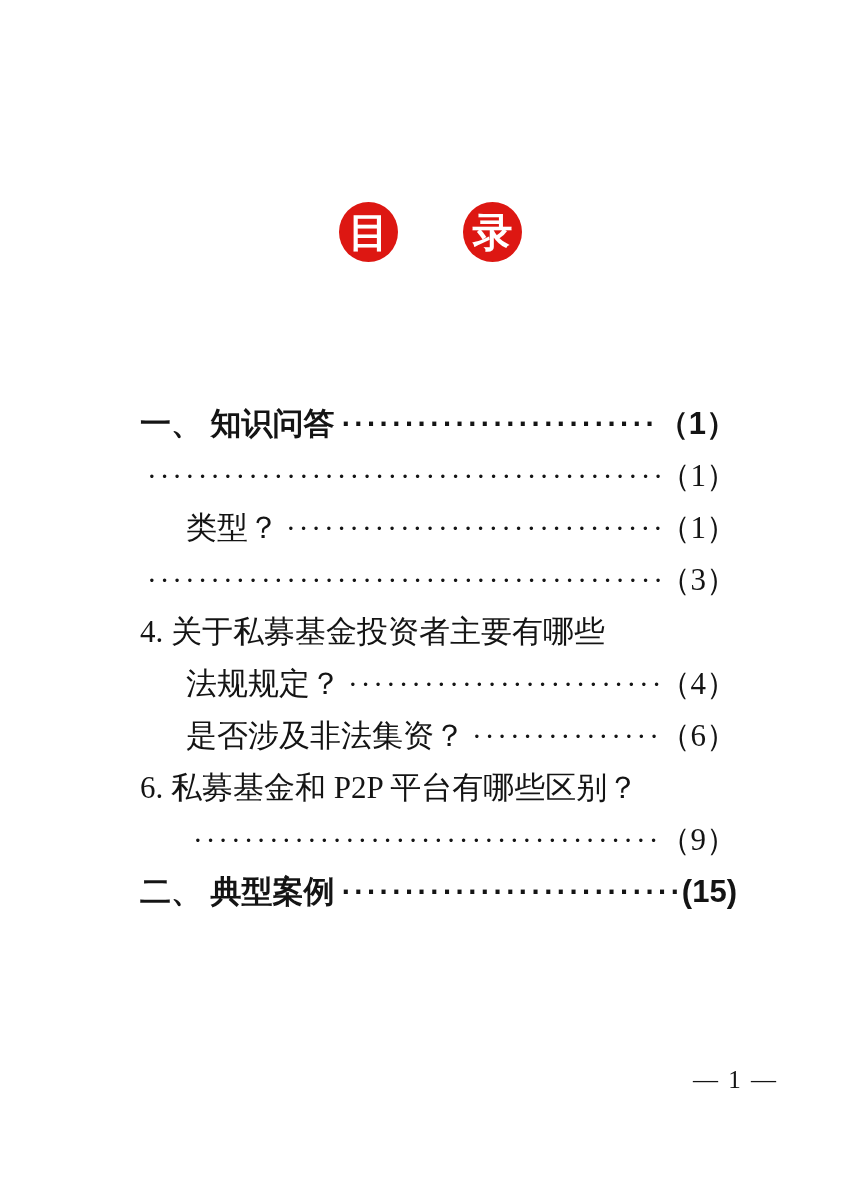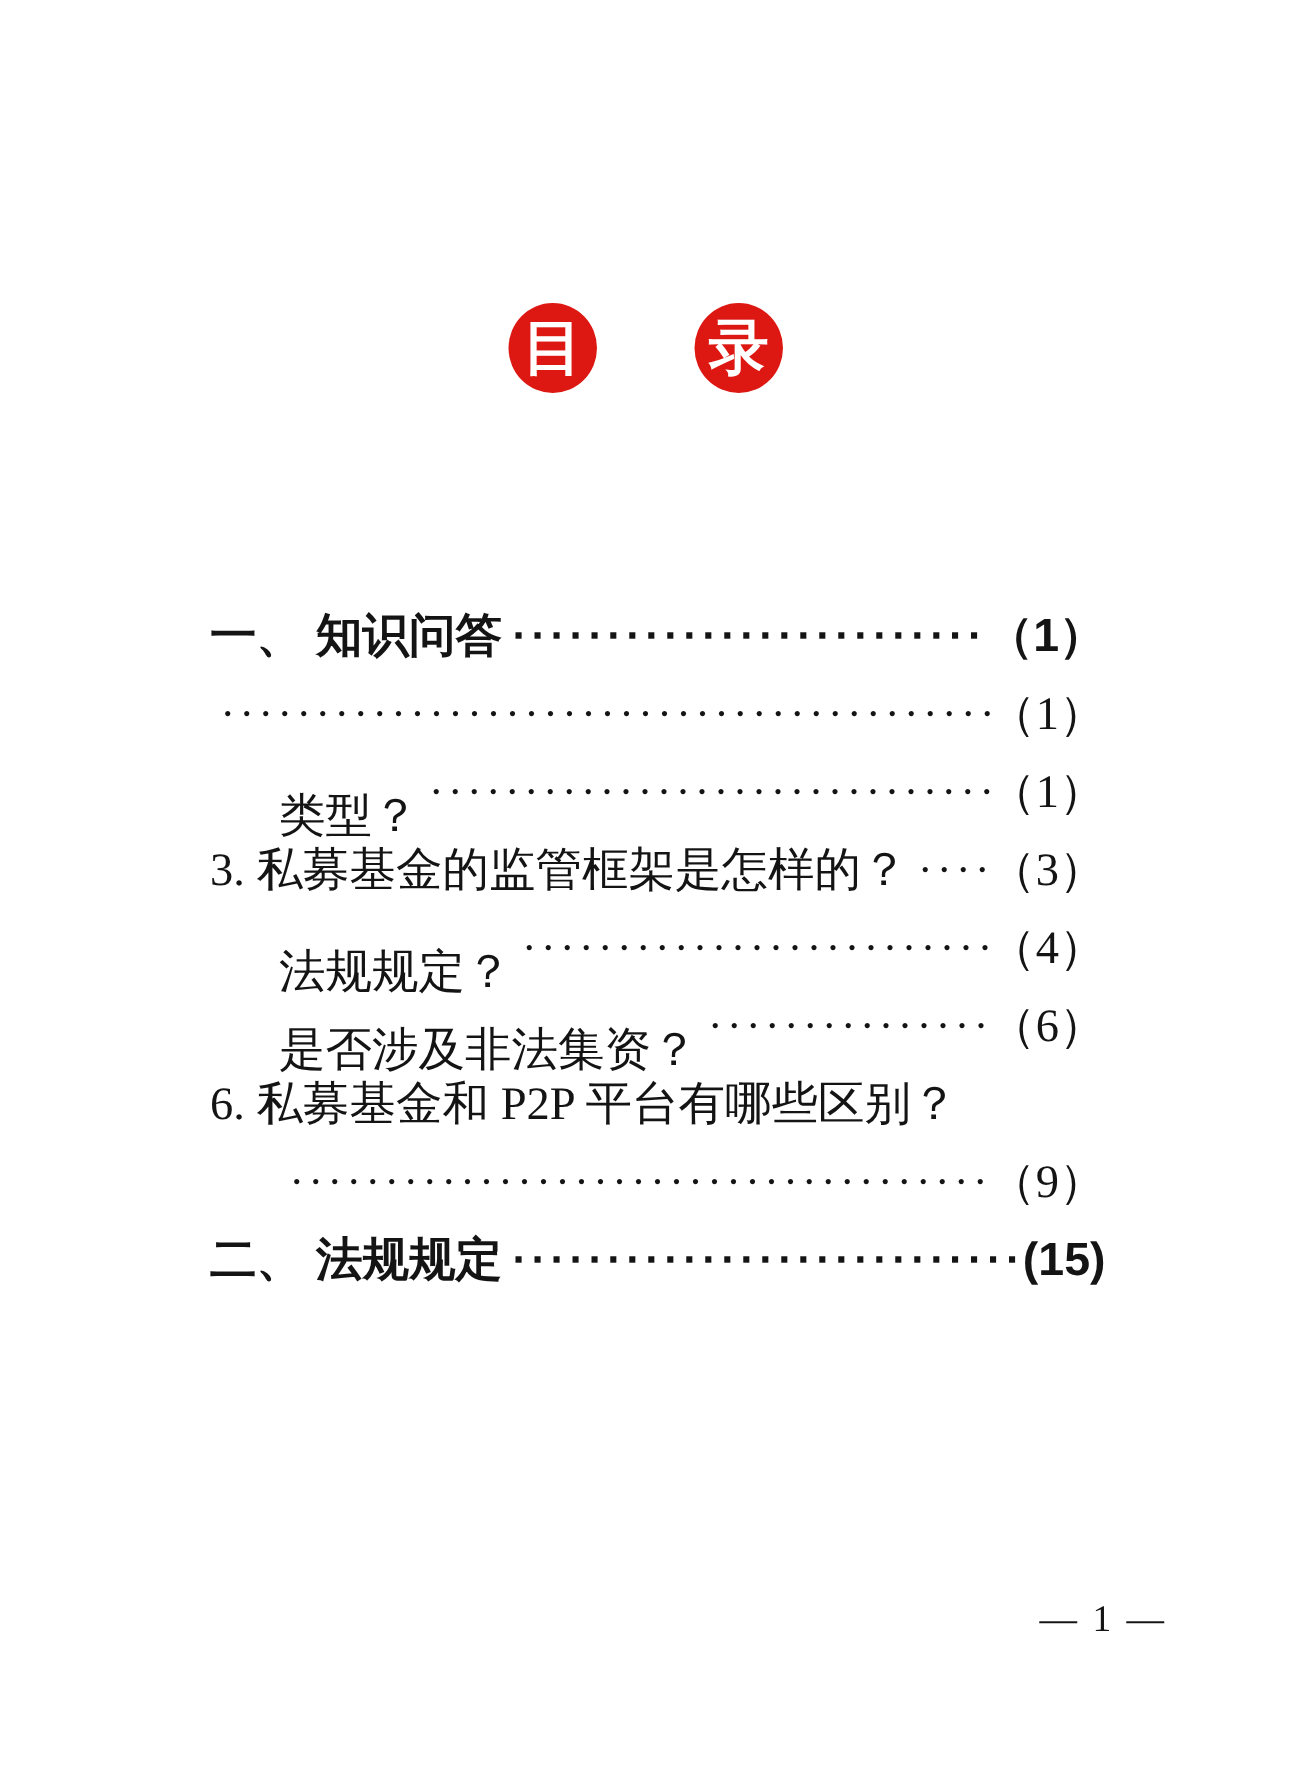--- a/index.html
+++ b/index.html
@@ -42,21 +42,21 @@
 
   
   .toc {
     position: absolute;
     left: 140px;
     top: 398px;
     width: 597px;
   }
   .row {
     display: flex;
-    align-items: center;
+    align-items: flex-end;
     height: 52px;
     line-height: 52px;
     font-size: 31px;
     white-space: nowrap;
   }
   .row .txt {
     flex: 0 0 auto;
     white-space: pre;
   }
   .row .leader {
@@ -117,25 +117,29 @@
     </div>
 
 
     <div class="row cont">
       <span class="txt">类型？</span>
       <span class="leader">································································</span>
       <span class="pg">（1）</span>
     </div>
 
     <div class="row item">
-      <span class="txt">3. 私募基金的监管框架是怎样的？</span>
       <span class="leader">································································</span>
       <span class="pg">（3）</span>
     </div>
 
+    <div class="row item">
+      <span class="txt">4. 关于私募基金投资者主要有哪些</span>
+      <span class="leader"></span>
+      <span class="pg"></span>
+    </div>
 
     <div class="row cont">
       <span class="txt">法规规定？</span>
       <span class="leader">································································</span>
       <span class="pg">（4）</span>
     </div>
 
 
     <div class="row cont">
       <span class="txt">是否涉及非法集资？</span>
@@ -149,21 +153,21 @@
       <span class="pg"></span>
     </div>
 
     <div class="row cont">
       <span class="txt"></span>
       <span class="leader">································································</span>
       <span class="pg">（9）</span>
     </div>
 
     <div class="row section">
-      <span class="txt">二、 法规规定</span>
+      <span class="txt">二、 典型案例</span>
       <span class="leader">································································</span>
       <span class="pg">(15)</span>
     </div>
 
   </div>
 
   <div class="footer">— 1 —</div>
 
 </div>
 

